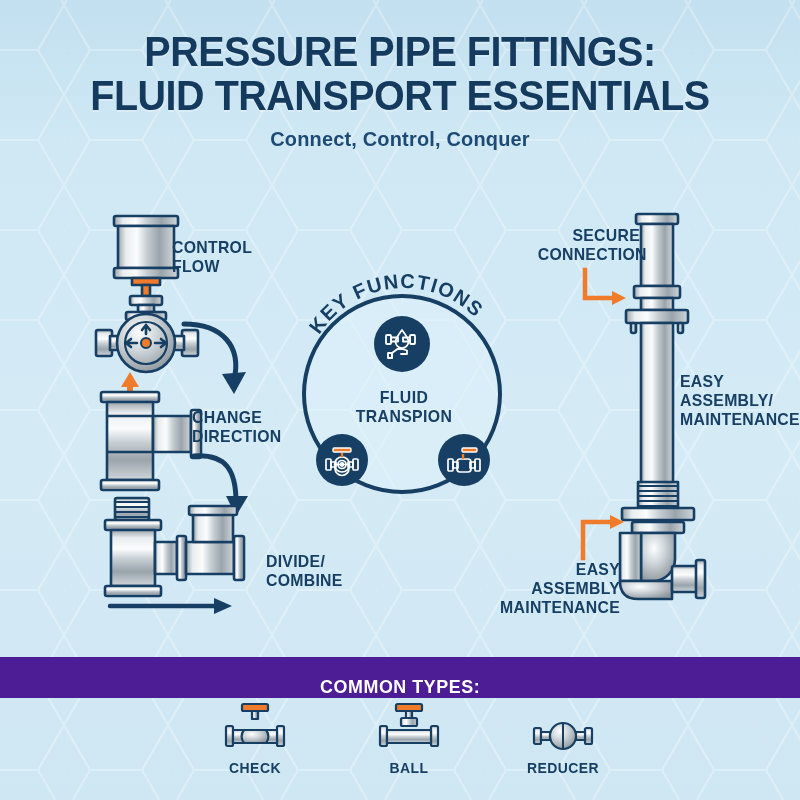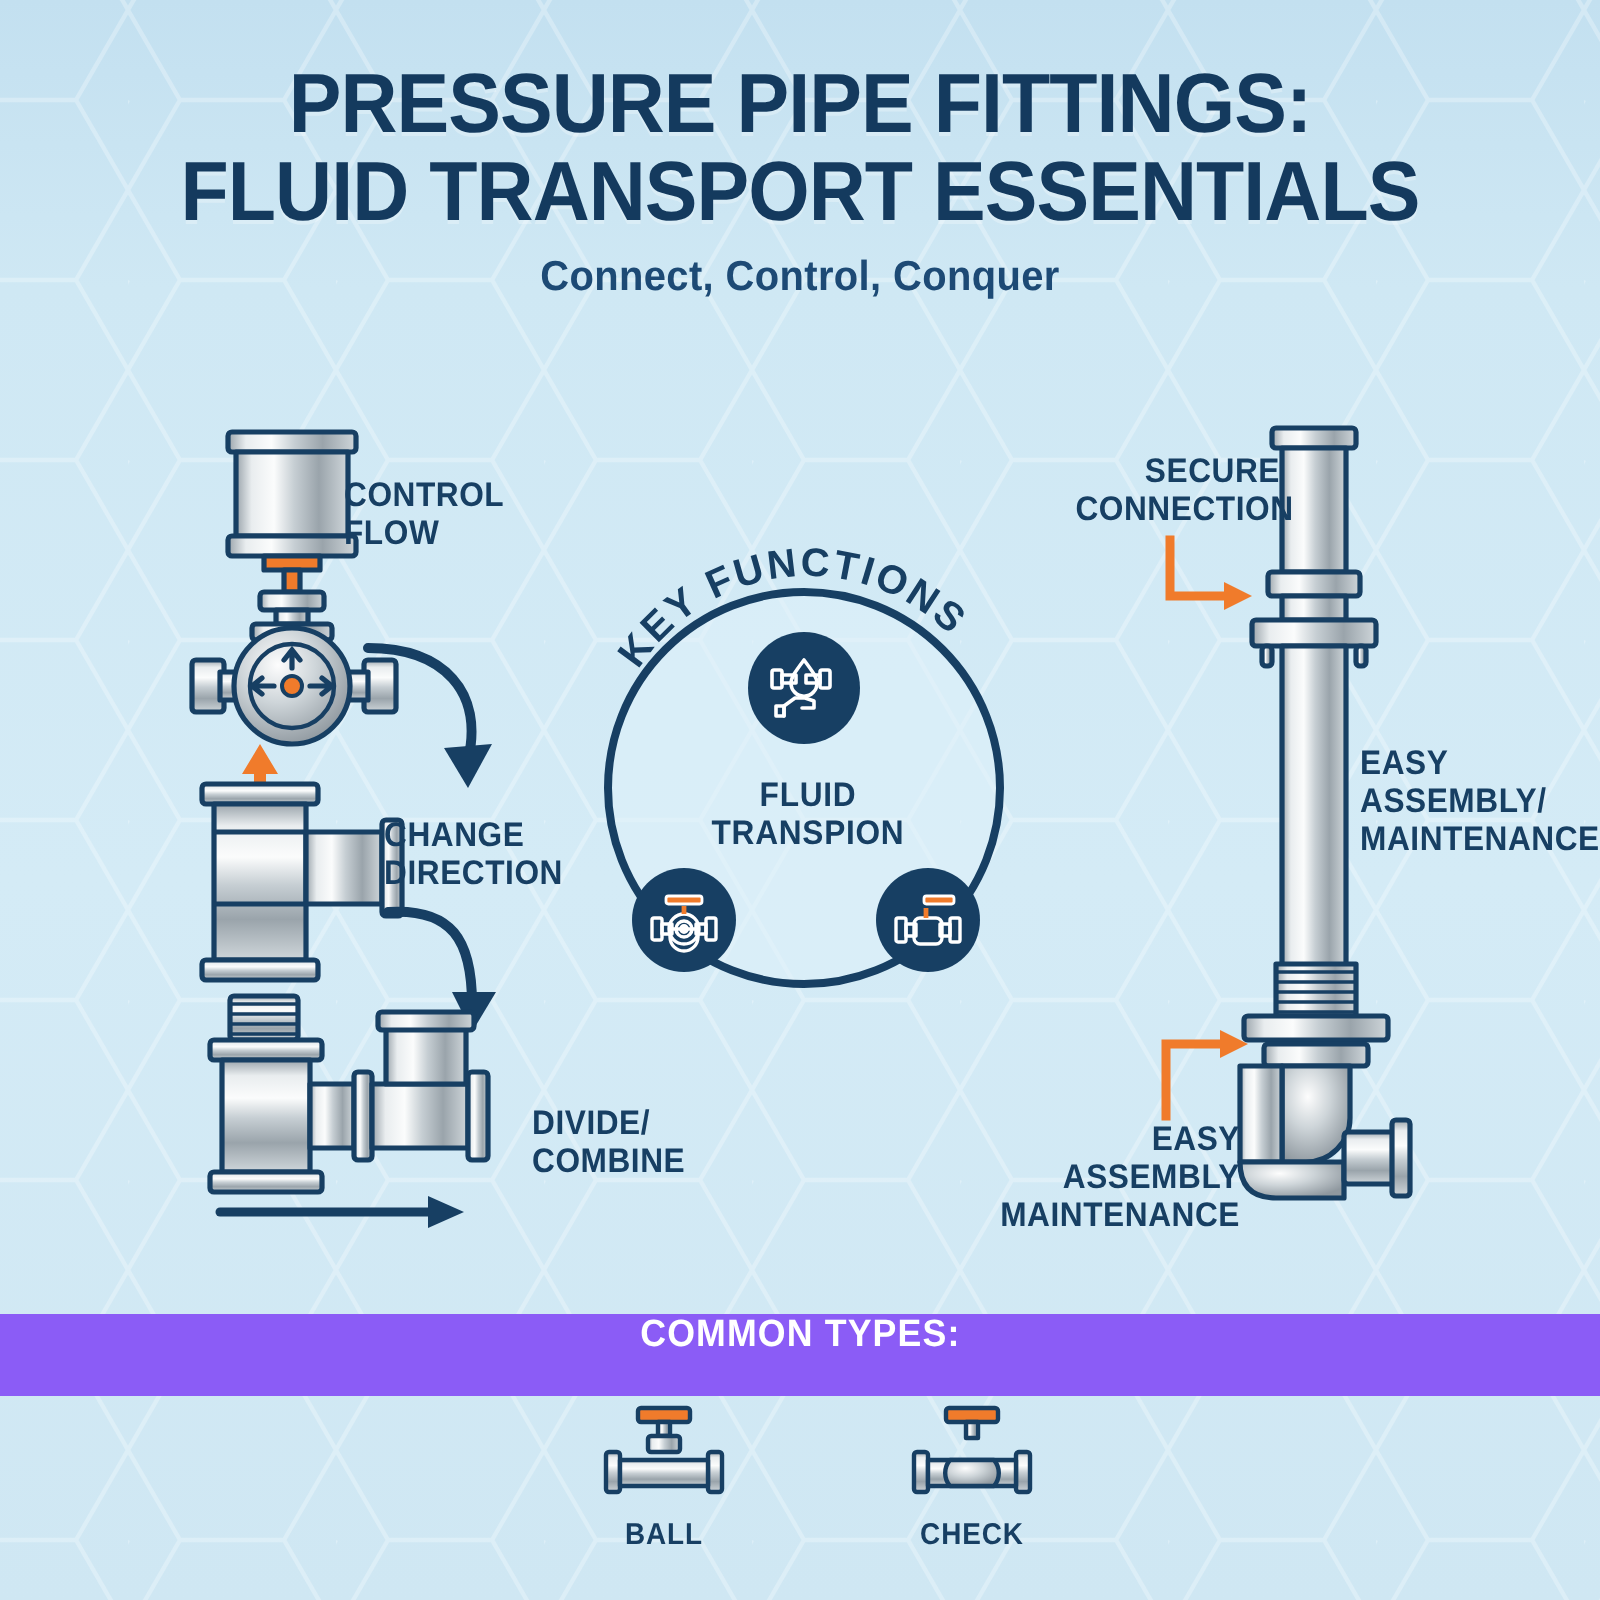--- a/index.html
+++ b/index.html
@@ -73,21 +73,21 @@
     letter-spacing:.4px;transform:scaleX(.93);white-space:pre-line;
   }
 
   
   .art{position:absolute;}
   .art svg{display:block;overflow:visible;}
 
   
   .footer-bar{
     position:absolute;left:0;right:0;top:657px;height:41px;
-    background:#8b5cf6;display:flex;align-items:flex-start;justify-content:center;
+    background:#4c1d95;display:flex;align-items:flex-end;justify-content:center;
   }
   .footer-bar .t{
     color:#ffffff;font-weight:bold;font-size:19px;letter-spacing:.6px;
     transform:scaleX(.94);
   }
   .types-row{
     position:absolute;left:0;right:0;top:700px;height:90px;
     display:flex;justify-content:center;align-items:flex-start;gap:44px;
     padding-left:18px;box-sizing:border-box;
   }
@@ -365,44 +365,59 @@
     <div class="t">COMMON TYPES:</div>
   </div>
 
   <div class="types-row">
 
     <div class="type-item">
       <div class="type-ico">
         <svg width="62" height="50" viewBox="0 0 62 50">
           <g stroke="#173f63" stroke-width="2.2" stroke-linejoin="round">
             <rect x="18" y="2" width="26" height="7" rx="1.5" fill="#f07b2b"></rect>
+            <rect x="28" y="9" width="6" height="8" fill="url(#mv)"></rect>
+            <rect x="2" y="24" width="7" height="20" rx="1.5" fill="url(#mh)"></rect>
+            <rect x="53" y="24" width="7" height="20" rx="1.5" fill="url(#mh)"></rect>
+            <rect x="9" y="28" width="44" height="13" fill="url(#mh)"></rect>
+            <path d="M20 28 h22 a10 10 0 0 1 0 13 h-22 a10 10 0 0 1 0 -13 z" fill="url(#mr)"></path>
+          </g>
+        </svg>
+      </div>
+      <div class="type-lab">CHECK</div>
+    </div>
+
+    <div class="type-item">
+      <div class="type-ico">
+        <svg width="62" height="50" viewBox="0 0 62 50">
+          <g stroke="#173f63" stroke-width="2.2" stroke-linejoin="round">
+            <rect x="18" y="2" width="26" height="7" rx="1.5" fill="#f07b2b"></rect>
             <rect x="28" y="9" width="6" height="7" fill="url(#mv)"></rect>
             <rect x="23" y="16" width="16" height="8" rx="1.5" fill="url(#mv)"></rect>
             <rect x="2" y="24" width="7" height="20" rx="1.5" fill="url(#mh)"></rect>
             <rect x="53" y="24" width="7" height="20" rx="1.5" fill="url(#mh)"></rect>
             <rect x="9" y="28" width="44" height="13" fill="url(#mh)"></rect>
           </g>
         </svg>
       </div>
       <div class="type-lab">BALL</div>
     </div>
 
     <div class="type-item">
       <div class="type-ico">
         <svg width="62" height="50" viewBox="0 0 62 50">
           <g stroke="#173f63" stroke-width="2.2" stroke-linejoin="round">
-            <rect x="18" y="2" width="26" height="7" rx="1.5" fill="#f07b2b"></rect>
-            <rect x="28" y="9" width="6" height="8" fill="url(#mv)"></rect>
-            <rect x="2" y="24" width="7" height="20" rx="1.5" fill="url(#mh)"></rect>
-            <rect x="53" y="24" width="7" height="20" rx="1.5" fill="url(#mh)"></rect>
-            <rect x="9" y="28" width="44" height="13" fill="url(#mh)"></rect>
-            <path d="M20 28 h22 a10 10 0 0 1 0 13 h-22 a10 10 0 0 1 0 -13 z" fill="url(#mr)"></path>
+            <rect x="2" y="26" width="7" height="16" rx="1.5" fill="url(#mh)"></rect>
+            <rect x="9" y="30" width="9" height="8" fill="url(#mh)"></rect>
+            <rect x="53" y="26" width="7" height="16" rx="1.5" fill="url(#mh)"></rect>
+            <rect x="44" y="30" width="9" height="8" fill="url(#mh)"></rect>
+            <circle cx="31" cy="34" r="13" fill="url(#mr)"></circle>
+            <path d="M31 21 v26" stroke="#173f63" stroke-width="2"></path>
           </g>
         </svg>
       </div>
-      <div class="type-lab">CHECK</div>
-    </div>
-
+      <div class="type-lab">REDUCER</div>
+    </div>
 
 
   </div>
 
 </div>
 
 </body></html>

